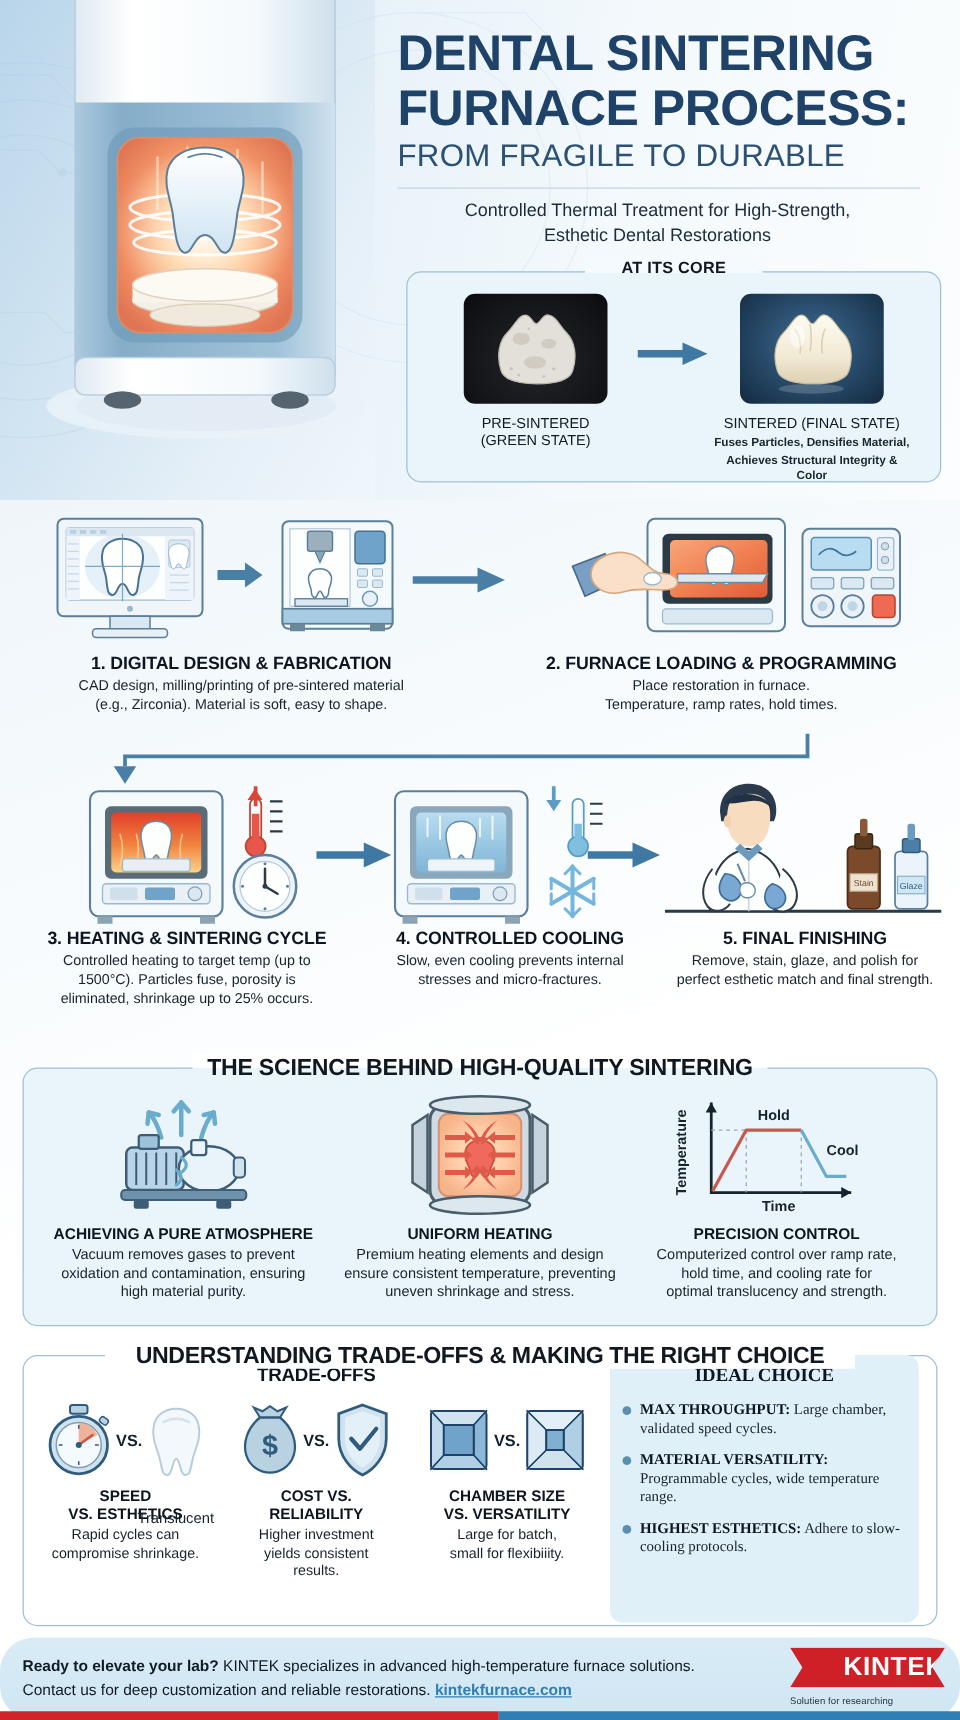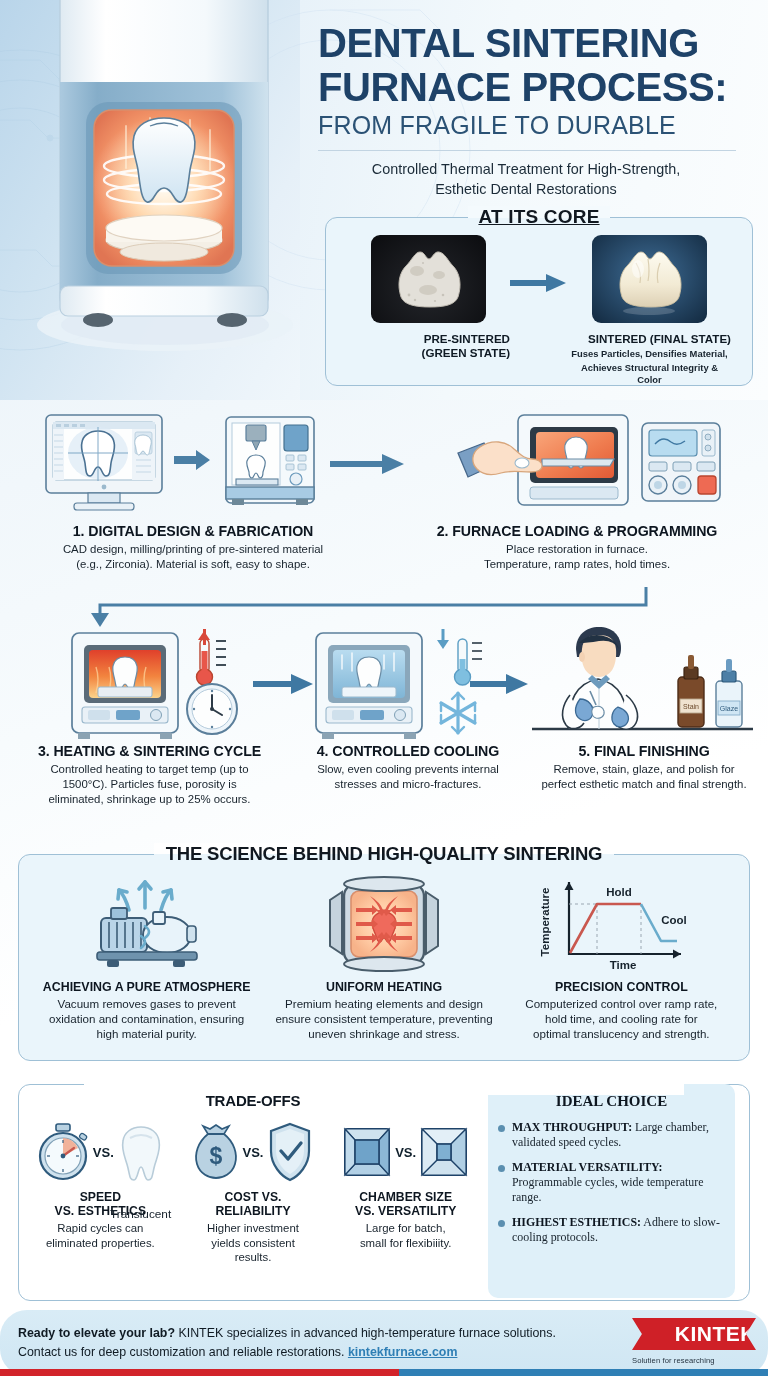--- a/index.html
+++ b/index.html
@@ -63,33 +63,33 @@
     font-weight:bold; color:#111820; z-index:3;
   }
   .panel-title-bg{
     position:absolute; top:0; left:50%; transform:translateX(-50%);
     height:22px; z-index:2;
   }
 
   
   #core { left: 325px; top: 206px; width: 428px; height: 180px; }
   #core .panel-box{ background:#eaf5fb; }
-  #core .panel-title{ font-size:19px; letter-spacing:.2px;text-decoration:underline; }
+  #core .panel-title{ font-size:13px; letter-spacing:.2px; }
   .core-inner{
     position:absolute; inset:11px 0 0 0; display:flex; align-items:flex-start;
     justify-content:space-between; padding: 18px 22px 0 22px;
   }
   .core-col{ width:163px; text-align:center; }
   .core-img{
     width:115px; height:88px; border-radius:9px; margin:0 auto 9px auto;
     position:relative; overflow:hidden;
   }
   .core-img.dark{ background: radial-gradient(ellipse at 50% 60%, #24262b 0%, #0b0c0f 100%); }
   .core-img.blue{ background: radial-gradient(ellipse at 50% 45%, #3f6d96 0%, #12293f 100%); }
-  .core-cap{ font-size:11.6px; font-weight:bold; color:#0f1a24; line-height:1.24;text-align:right; }
+  .core-cap{ font-size:11.6px; font-weight:normal; color:#0f1a24; line-height:1.24; }
   .core-sub{ font-size:9.4px; font-weight:600; color:#18242f; line-height:1.28; margin-top:2px;}
   .core-arrow{
     width:58px; margin-top:36px; flex:0 0 auto;
   }
 
   
   .step-title{ font-size:14.2px; font-weight:bold; color:#0d1620; text-align:center; letter-spacing:-.1px;}
   .step-body{ font-size:11.4px; color:#17222c; text-align:center; line-height:1.3; margin-top:3px;}
 
   .row1 { position:absolute; left:0; top:405px; width:768px; height:185px; }
@@ -726,20 +726,21 @@
         <div class="sci-body">Computerized control over ramp rate,</div>
         <div class="sci-body" style="margin-top:0">hold time, and cooling rate for</div>
         <div class="sci-body" style="margin-top:0">optimal translucency and strength.</div>
       </div>
     </div>
   </div>
 
   <div class="panel" id="tradeoffs">
     <div class="panel-box"></div>
     <div class="panel-title-bg" style="width:600px;background:#ffffff;"></div>
+    <div class="panel-title">UNDERSTANDING TRADE-OFFS &amp; MAKING THE RIGHT CHOICE</div>
 
     <div class="to-inner">
 
       <div class="to-left">
         <div class="to-head">TRADE-OFFS</div>
         <div class="to-items">
 
           <div class="to-item">
             <div class="to-art">
               <svg width="54" height="60" viewBox="0 0 54 60">
@@ -759,21 +760,21 @@
               </svg>
               <span class="vs">VS.</span>
               <svg width="48" height="60" viewBox="0 0 48 60">
                 <path d="M24 5 c10 0 17 6 18 14 c2 10 -3 18 -5 27 c-2 9 -2 12 -6 12 c-4 0 -4 -13 -7 -13 c-3 0 -3 13 -7 13 c-4 0 -4 -3 -6 -12 c-2 -9 -7 -17 -5 -27 c1 -8 8 -14 18 -14z" fill="#f2f8fb" stroke="#b8ccd9" stroke-width="1.6"></path>
                 <path d="M13 16 q11 -6 22 0" stroke="#d6e3ec" stroke-width="2" fill="none"></path>
               </svg>
             </div>
             <div class="to-t">SPEED</div>
             <div class="to-t" style="margin-top:0">VS. ESTHETICS</div>
             <div class="to-d">Rapid cycles can</div>
-            <div class="to-d" style="margin-top:0">eliminated properties.</div>
+            <div class="to-d" style="margin-top:0">compromise shrinkage.</div>
           </div>
 
           <div class="to-item">
             <div class="to-art">
               <svg width="48" height="60" viewBox="0 0 48 60">
                 <path d="M16 12 l-5 -8 l7 3 l6 -4 l6 4 l7 -3 l-5 8 z" fill="#b9d2e2" stroke="#2f5b7d" stroke-width="1.6"></path>
                 <path d="M16 12 c-10 8 -14 20 -11 30 c3 10 12 14 19 14 c7 0 16 -4 19 -14 c3 -10 -1 -22 -11 -30 z" fill="#b9d2e2" stroke="#2f5b7d" stroke-width="1.8"></path>
                 <text x="24" y="42" font-family="Liberation Sans, sans-serif" font-size="23" font-weight="bold" fill="#2f5b7d" text-anchor="middle">$</text>
               </svg>
               <span class="vs">VS.</span>

